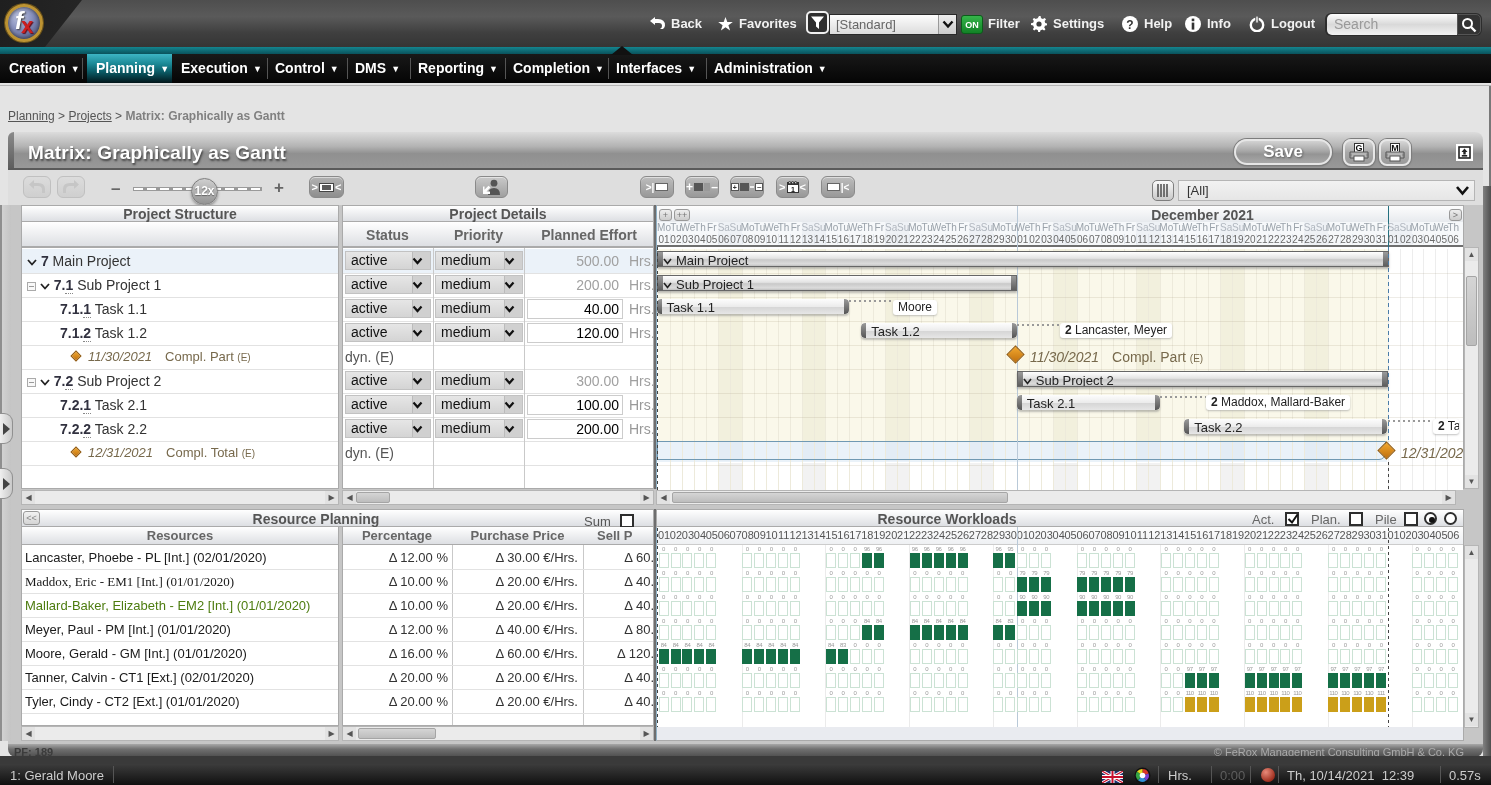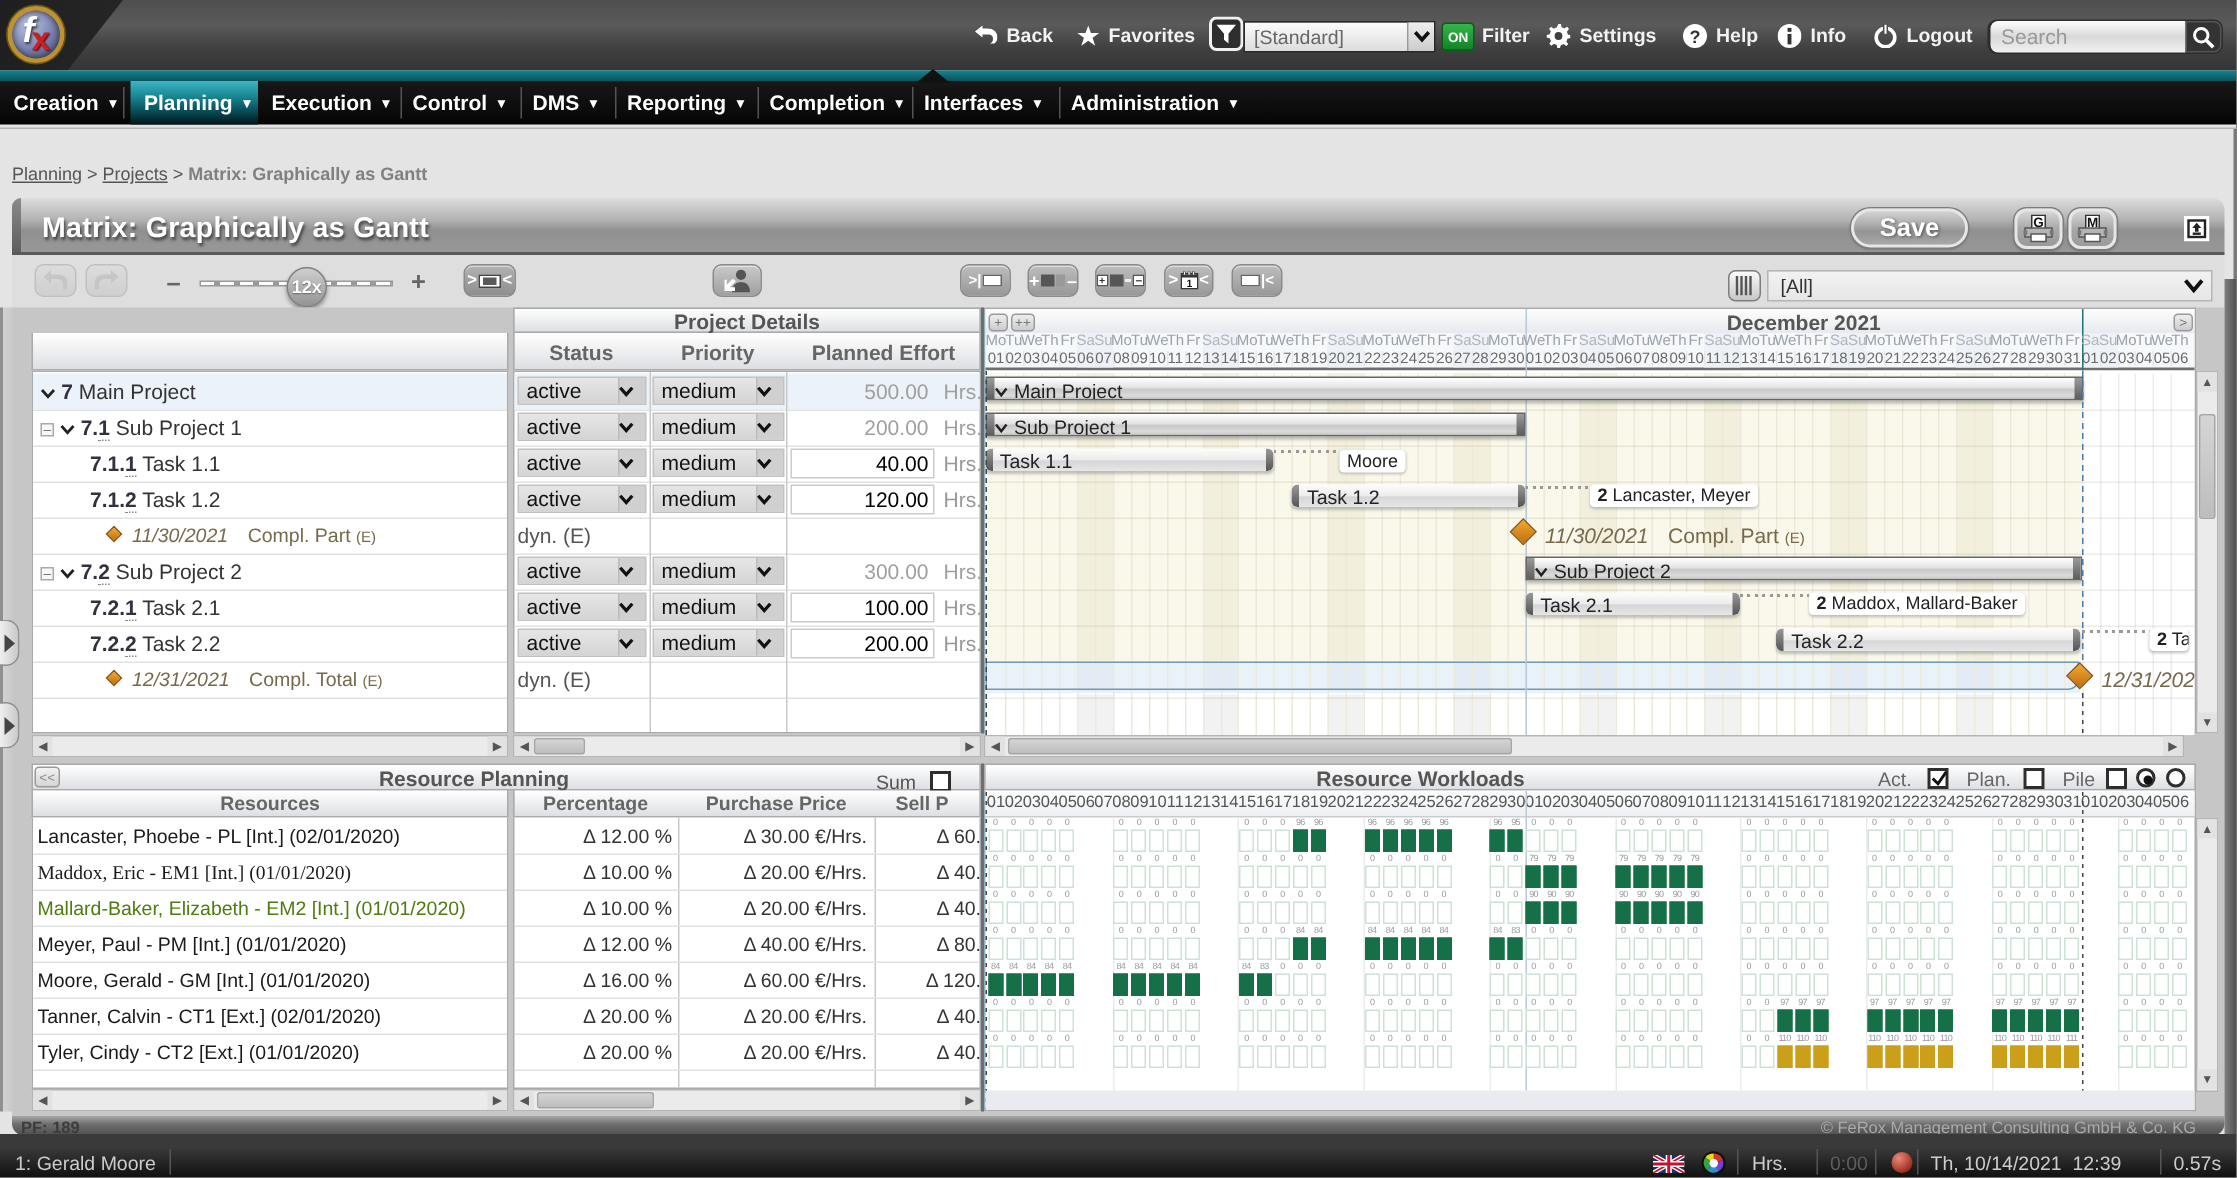--- a/index.html
+++ b/index.html
@@ -24,21 +24,21 @@
 .msep{position:absolute;top:58px;width:1px;height:21px;background:#555;}
 #mplan{position:absolute;left:87px;top:54px;width:85px;height:29px;background:linear-gradient(#3db5c4,#1a8794 35%,#0b5d68 60%,#063a42 80%,#021519 100%);}
 
 #bc{left:8px;top:109px;font-size:12px;color:#555;}
 #bc a{color:#555;text-decoration:underline;}
 #bc b{color:#808080;}
 
 #tbar{left:8px;top:132px;width:1475px;height:36px;border-radius:8px 8px 0 0;background:linear-gradient(#dcdcdc,#b3b3b3 40%,#909090 60%,#989898);}
 #tnotch{left:8px;top:132px;width:6px;height:36px;border-radius:8px 0 0 0;background:linear-gradient(#8a8a8a,#5e5e5e);}
 #title{left:28px;top:142px;font-size:19px;font-weight:bold;color:#fff;text-shadow:1px 2px 2px rgba(60,60,60,.9);letter-spacing:.2px;}
-#save{left:1234px;top:139px;width:78px;height:26px;border-radius:13px;background:linear-gradient(#d2d2d2,#a8a8a8 45%,#949494 60%,#a8a8a8);border:2px solid #e6e6e6;box-shadow:0 0 0 1px #7d7d7d,0 1px 2px rgba(0,0,0,.35);color:#fff;font-size:17px;font-weight:bold;text-align:center;line-height:22px;text-shadow:1px 1px 2px #5e5e5e;}
+#save{left:1234px;top:139px;width:98px;height:26px;border-radius:13px;background:linear-gradient(#d2d2d2,#a8a8a8 45%,#949494 60%,#a8a8a8);border:2px solid #e6e6e6;box-shadow:0 0 0 1px #7d7d7d,0 1px 2px rgba(0,0,0,.35);color:#fff;font-size:17px;font-weight:bold;text-align:center;line-height:22px;text-shadow:1px 1px 2px #5e5e5e;}
 .prnt{position:absolute;top:139px;width:32px;height:27px;border-radius:8px;background:linear-gradient(#d6d6d6,#a8a8a8 50%,#9a9a9a);border:2px solid #e6e6e6;box-shadow:0 0 0 1px #7d7d7d,0 1px 2px rgba(0,0,0,.3);}
 #maxb{left:1456px;top:144px;width:17px;height:17px;}
 
 #tool{left:8px;top:168px;width:1475px;height:37px;background:#dedede;border-top:2px solid #5a5a5a;}
 .tb{position:absolute;top:176px;height:22px;border-radius:6px;background:linear-gradient(#c2c2c2,#9e9e9e);border:1px solid #8a8a8a;box-shadow:inset 0 1px 0 rgba(255,255,255,.5);}
 .tbd{background:linear-gradient(#dcdcdc,#cfcfcf);border:1px solid #c0c0c0;box-shadow:none;}
 .ticon{display:flex;align-items:center;justify-content:center;width:100%;height:100%;color:#fff;font-weight:bold;}
 #knob{left:191px;top:178px;width:27px;height:27px;border-radius:50%;background:linear-gradient(#cfcfcf,#939393);border:1px solid #7e7e7e;box-shadow:0 2px 3px rgba(0,0,0,.35);color:#fff;font-size:12px;font-weight:bold;text-align:center;line-height:25px;text-shadow:0 1px 1px #666;}
 #sldr{left:133px;top:187px;width:129px;height:4px;background:repeating-linear-gradient(90deg,#fff 0 9px,#9a9a9a 9px 13px);border:1px solid #9a9a9a;}
 .pm{position:absolute;color:#666;font-weight:bold;font-size:17px;}
@@ -318,20 +318,21 @@
     </div>
 <div class="ab" id="wbody"></div>
 <div class="ab" id="lstrip"></div>
 <div class="ab" style="left:654px;top:205px;width:2px;height:284px;background:#6e6e6e;"></div>
 <div class="ab" style="left:654px;top:509px;width:2px;height:232px;background:#6e6e6e;"></div>
 <div class="ab hndl" style="top:413px;"></div>
 <div class="ab hndl" style="top:468px;"></div>
 <div class="ab" id="pfbar"></div>
 <div class="ab" id="pf">PF: <b>189</b></div>
 <div class="ab" id="cpy">© FeRox Management Consulting GmbH &amp; Co. KG</div>
+<div class="phead" style="left:21px;top:205px;width:318px;height:17px;line-height:17px;">Project Structure</div>
 <div class="phead" style="left:342px;top:205px;width:312px;height:17px;line-height:17px;">Project Details</div>
 <div class="phead" style="left:21px;top:222px;width:318px;height:25px;border-top:none;"></div>
 <div class="phead" style="left:342px;top:222px;width:312px;height:25px;border-top:none;"></div>
 <div class="ct" style="left:342px;top:227px;width:91px;text-align:center;font-weight:bold;color:#666;">Status</div>
 <div class="ct" style="left:433px;top:227px;width:91px;text-align:center;font-weight:bold;color:#666;">Priority</div>
 <div class="ct" style="left:524px;top:227px;width:130px;text-align:center;font-weight:bold;color:#666;">Planned Effort</div>
 <div class="panel" style="left:21px;top:247px;width:318px;height:242px;"></div>
 <div class="panel" style="left:342px;top:247px;width:312px;height:242px;"></div>
 <div class="ab" style="left:22px;top:249px;width:316px;height:24px;background:#ebf2f9;"></div>
 <div class="ab" style="left:343px;top:249px;width:310px;height:24px;background:#ebf2f9;"></div>

